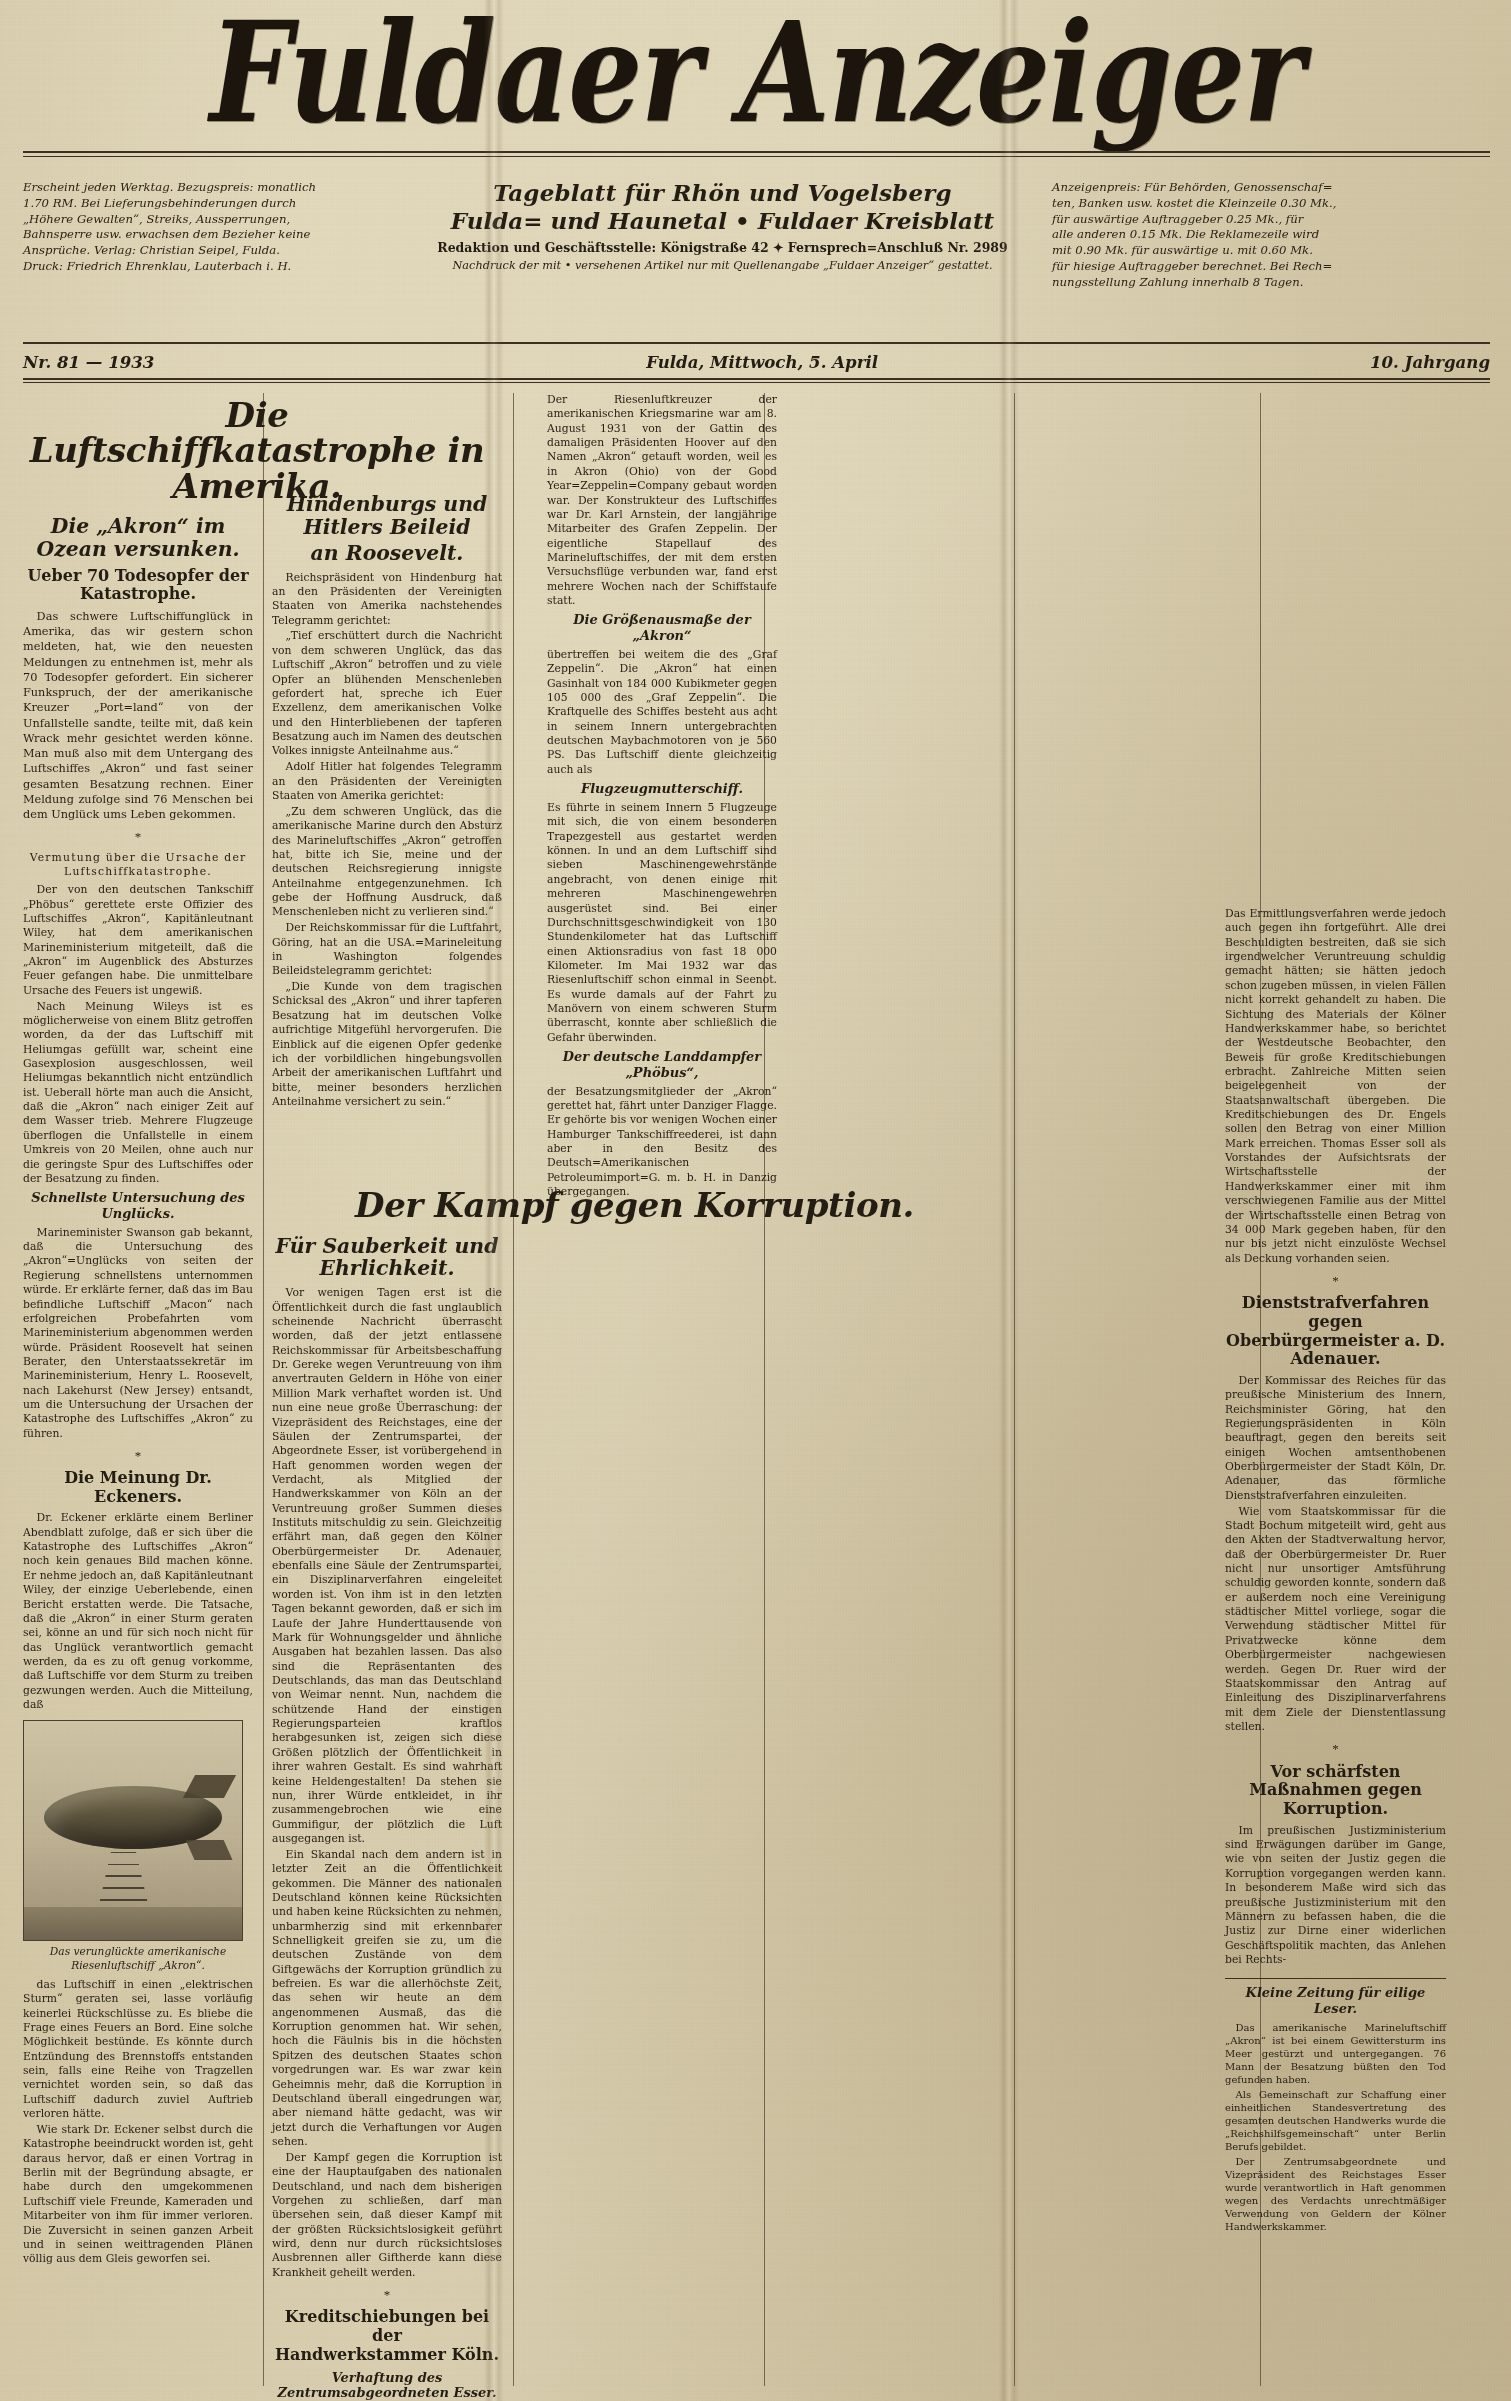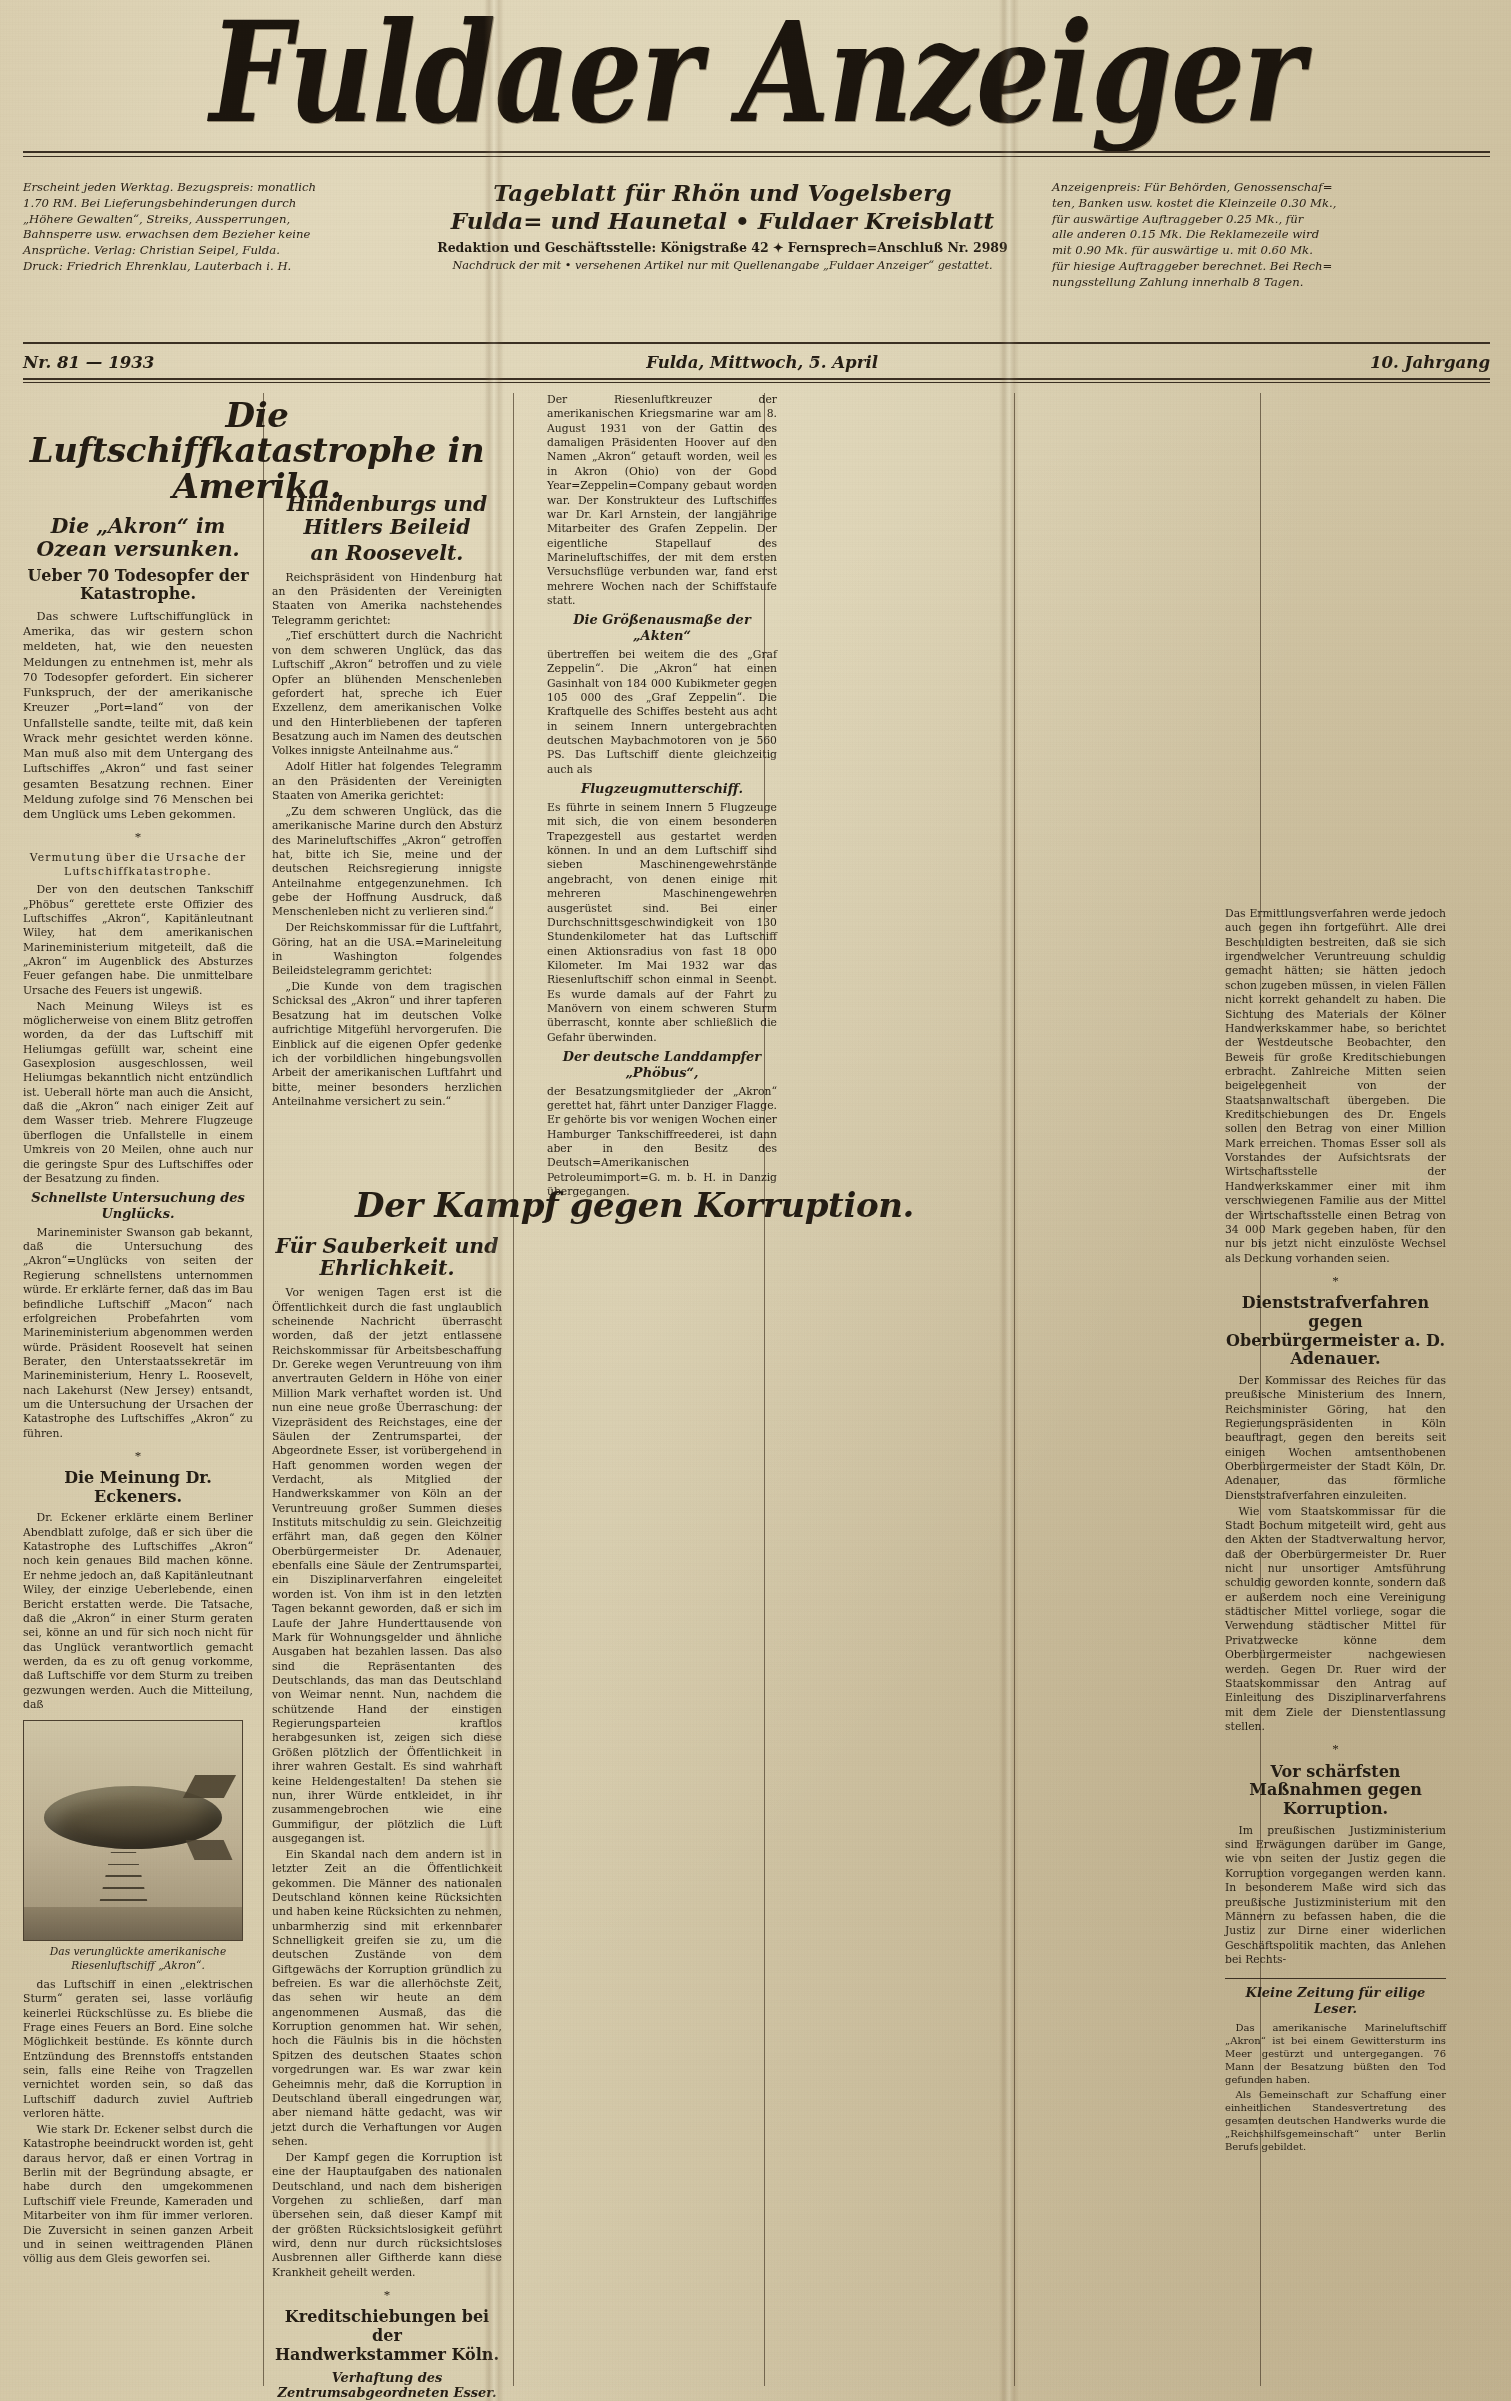--- a/index.html
+++ b/index.html
@@ -434,21 +434,21 @@
       <p class="body">Der Kampf gegen die Korruption ist eine der Hauptaufgaben des nationalen Deutschland, und nach dem bisherigen Vorgehen zu schließen, darf man übersehen sein, daß dieser Kampf mit der größten Rücksichtslosigkeit geführt wird, denn nur durch rücksichtsloses Ausbrennen aller Giftherde kann diese Krankheit geheilt werden.</p>
       <div class="star">*</div>
       <h3 class="head-small">Kreditschiebungen bei der</h3>
       <h3 class="head-small" style="margin-top:-4.5px;">Handwerkstammer Köln.</h3>
       <h3 class="head-xsmall">Verhaftung des Zentrumsabgeordneten Esser.</h3>
 
     </div>
 
     <div class="col c3">
       <p class="body noind">Der Riesenluftkreuzer der amerikanischen Kriegsmarine war am 8. August 1931 von der Gattin des damaligen Präsidenten Hoover auf den Namen „Akron“ getauft worden, weil es in Akron (Ohio) von der Good Year=Zeppelin=Company gebaut worden war. Der Konstrukteur des Luftschiffes war Dr. Karl Arnstein, der langjährige Mitarbeiter des Grafen Zeppelin. Der eigentliche Stapellauf des Marineluftschiffes, der mit dem ersten Versuchsflüge verbunden war, fand erst mehrere Wochen nach der Schiffstaufe statt.</p>
-      <h3 class="head-xsmall">Die Größenausmaße der „Akten“</h3>
+      <h3 class="head-xsmall">Die Größenausmaße der „Akron“</h3>
       <p class="body noind">übertreffen bei weitem die des „Graf Zeppelin“. Die „Akron“ hat einen Gasinhalt von 184 000 Kubikmeter gegen 105 000 des „Graf Zeppelin“. Die Kraftquelle des Schiffes besteht aus acht in seinem Innern untergebrachten deutschen Maybachmotoren von je 560 PS. Das Luftschiff diente gleichzeitig auch als</p>
       <h3 class="head-xsmall">Flugzeugmutterschiff.</h3>
       <p class="body noind">Es führte in seinem Innern 5 Flugzeuge mit sich, die von einem besonderen Trapezgestell aus gestartet werden können. In und an dem Luftschiff sind sieben Maschinengewehrstände angebracht, von denen einige mit mehreren Maschinengewehren ausgerüstet sind. Bei einer Durchschnittsgeschwindigkeit von 130 Stundenkilometer hat das Luftschiff einen Aktionsradius von fast 18 000 Kilometer. Im Mai 1932 war das Riesenluftschiff schon einmal in Seenot. Es wurde damals auf der Fahrt zu Manövern von einem schweren Sturm überrascht, konnte aber schließlich die Gefahr überwinden.</p>
       <h3 class="head-xsmall">Der deutsche Landdampfer „Phöbus“,</h3>
       <p class="body noind">der Besatzungsmitglieder der „Akron“ gerettet hat, fährt unter Danziger Flagge. Er gehörte bis vor wenigen Wochen einer Hamburger Tankschiffreederei, ist dann aber in den Besitz des Deutsch=Amerikanischen Petroleumimport=G. m. b. H. in Danzig übergegangen.</p>
     </div>
 
     <div class="col c4">
       <div style="height:514px;"></div>
     </div>
@@ -467,20 +467,21 @@
       <p class="body">Wie vom Staatskommissar für die Stadt Bochum mitgeteilt wird, geht aus den Akten der Stadtverwaltung hervor, daß der Oberbürgermeister Dr. Ruer nicht nur unsortiger Amtsführung schuldig geworden konnte, sondern daß er außerdem noch eine Vereinigung städtischer Mittel vorliege, sogar die Verwendung städtischer Mittel für Privatzwecke könne dem Oberbürgermeister nachgewiesen werden. Gegen Dr. Ruer wird der Staatskommissar den Antrag auf Einleitung des Disziplinarverfahrens mit dem Ziele der Dienstentlassung stellen.</p>
       <div class="star">*</div>
       <h3 class="head-small">Vor schärfsten Maßnahmen gegen</h3>
       <h3 class="head-small" style="margin-top:-4.5px;">Korruption.</h3>
       <p class="body">Im preußischen Justizministerium sind Erwägungen darüber im Gange, wie von seiten der Justiz gegen die Korruption vorgegangen werden kann. In besonderem Maße wird sich das preußische Justizministerium mit den Männern zu befassen haben, die die Justiz zur Dirne einer widerlichen Geschäftspolitik machten, das Anlehen bei Rechts-</p>
 
       <div class="box-rule"></div>
       <h3 class="head-xsmall">Kleine Zeitung für eilige Leser.</h3>
       <p class="small-note">Das amerikanische Marineluftschiff „Akron“ ist bei einem Gewittersturm ins Meer gestürzt und untergegangen. 76 Mann der Besatzung büßten den Tod gefunden haben.</p>
       <p class="small-note">Als Gemeinschaft zur Schaffung einer einheitlichen Standesvertretung des gesamten deutschen Handwerks wurde die „Reichshilfsgemeinschaft“ unter Berlin Berufs gebildet.</p>
+      <p class="small-note">Der Zentrumsabgeordnete und Vizepräsident des Reichstages Esser wurde verantwortlich in Haft genommen wegen des Verdachts unrechtmäßiger Verwendung von Geldern der Kölner Handwerkskammer.</p>
     </div>
 
   </div>
 
   <div class="fold f1"></div>
   <div class="fold f2"></div>
   <div class="grain"></div>
 </div>
 
 

